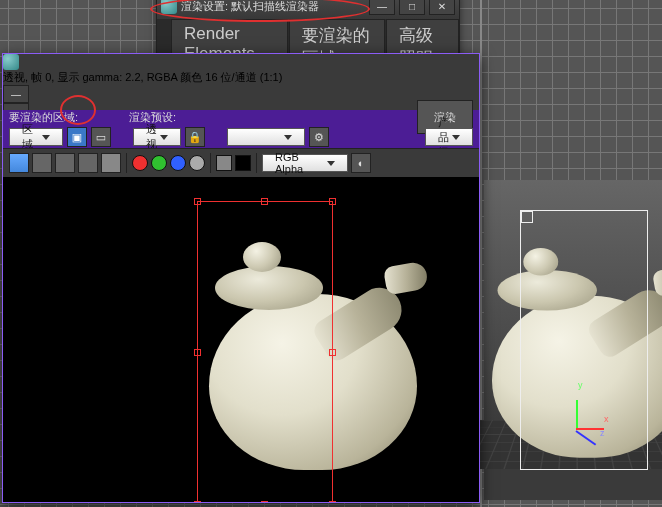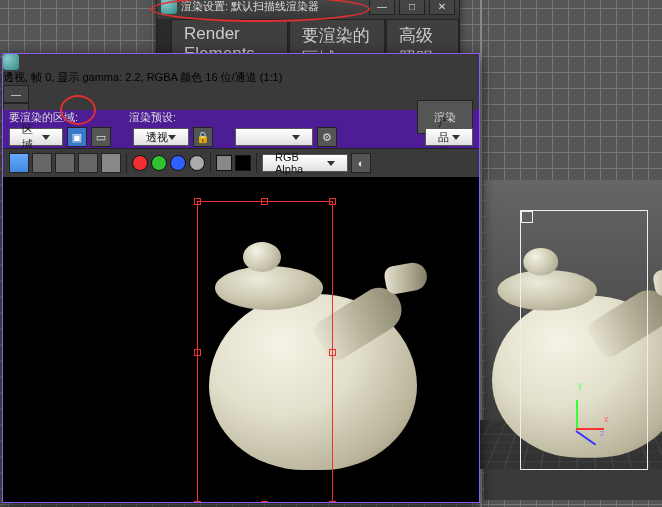--- a/index.html
+++ b/index.html
@@ -404,21 +404,21 @@
     </div>
 
     <div class="fb-row">
       <div class="fb-dropdown" style="width:54px">
         <span>区域</span>
           <span class="arrow"></span>
       </div>
       <div class="fb-iconbtn" style="background:#3a78c8;color:#fff">▣</div>
       <div class="fb-iconbtn">▭</div>
       <span style="width:14px"></span>
-      <div class="fb-dropdown" style="width:56px">
+      <div class="fb-dropdown" style="width:48px">
         <span>透视</span>
           <span class="arrow"></span>
       </div>
       <div class="fb-iconbtn">🔒</div>
       <span style="width:14px"></span>
       <div class="fb-dropdown" style="width:78px">
         <span></span>
           <span class="arrow"></span>
       </div>
       <div class="fb-iconbtn">⚙</div>

